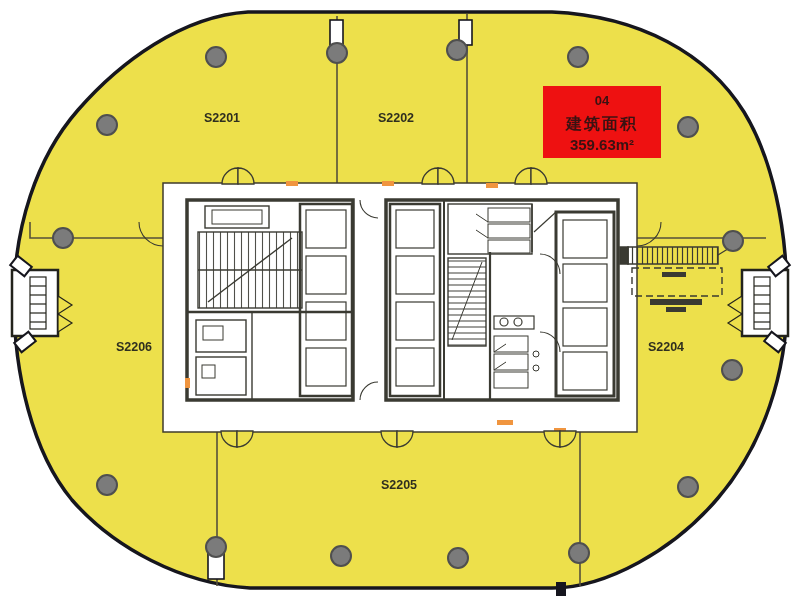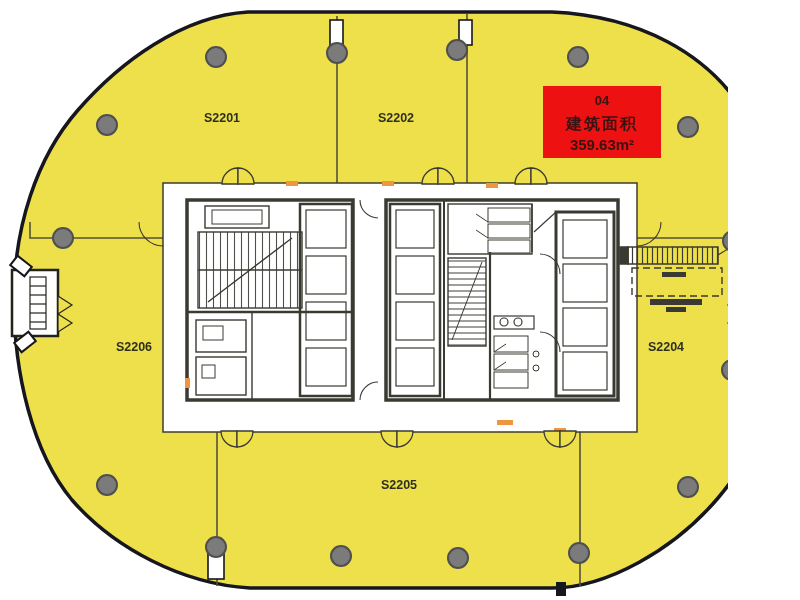--- a/index.html
+++ b/index.html
@@ -1,16 +1,16 @@
 <!DOCTYPE html>
 <html><head>
 <meta charset="utf-8">
 <style>
   html,body{margin:0;padding:0;background:#ffffff;}
-  .stage{position:relative;width:728px;height:600px;background:#ffffff;overflow:hidden;
+  .stage{position:relative;width:800px;height:600px;background:#ffffff;overflow:hidden;
          font-family:"Liberation Sans","DejaVu Sans",sans-serif;}
   svg{display:block;}
   text{font-family:"Liberation Sans","DejaVu Sans",sans-serif;}
   .unit-label{font-size:12.5px;font-weight:bold;}
   .hl-no{font-size:13px;font-weight:bold;}
   .hl-cn{font-size:16px;font-weight:bold;letter-spacing:2px;}
   .hl-val{font-size:15px;font-weight:bold;}
 </style>
 </head>
 <body>

